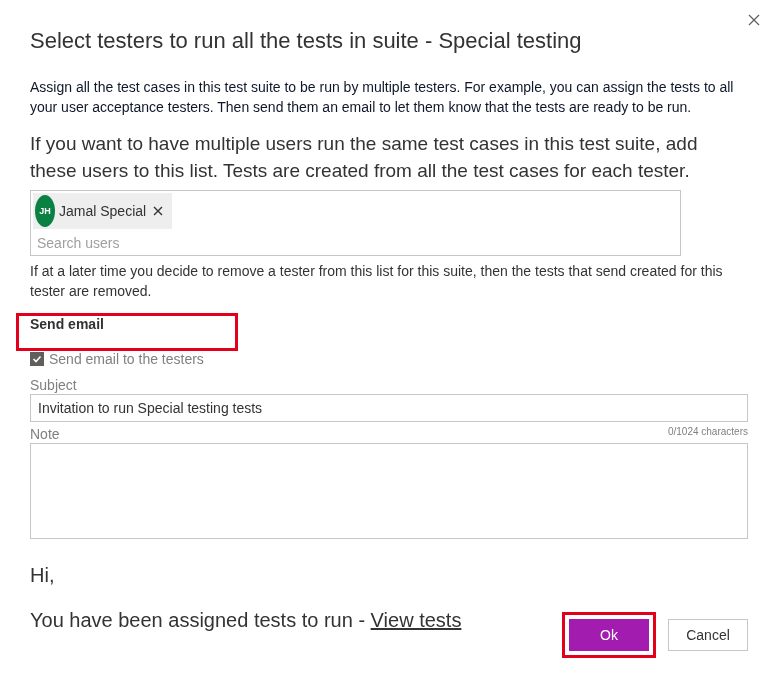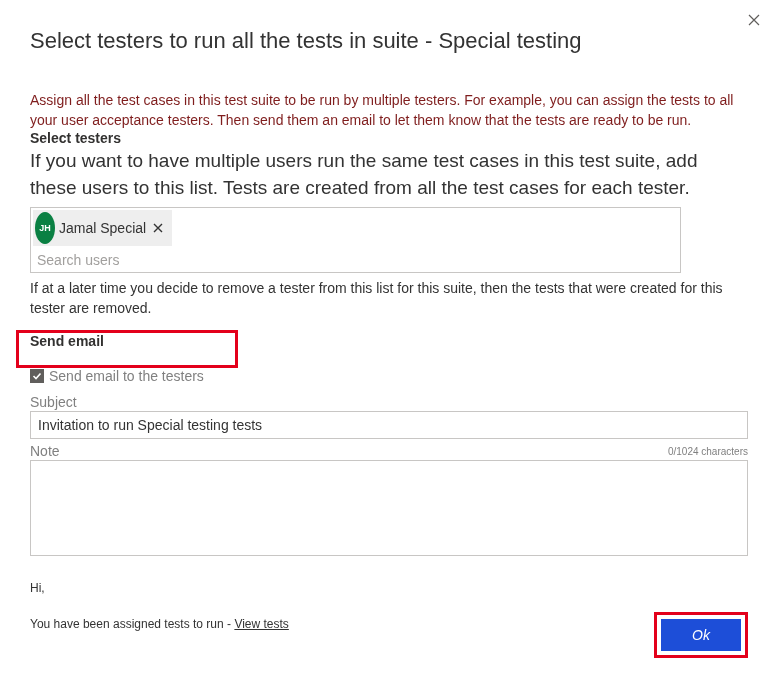--- a/index.html
+++ b/index.html
@@ -29,26 +29,27 @@
     display: flex;
     align-items: center;
     justify-content: center;
     color: #605e5c;
   }
   .close-btn svg { width: 12px; height: 12px; }
   .title {
     font-size: 22px;
     font-weight: 400;
     color: #333;
-    margin: 6px 0 37px 0;
+    margin: 6px 0 24px 0;
   }
   .intro {
     font-size: 14px;
     line-height: 1.4;
-    color: #7f1d1d;
+    margin-bottom: 14px;
+    color: #0f172a;
   }
   .section-label {
     font-weight: 600;
     font-size: 14px;
     margin-bottom: 2px;
   }
   .help-text {
     font-size: 19px;
     line-height: 1.4;
     color: #333;
@@ -143,21 +144,21 @@
   .chkbox svg { width: 10px; height: 10px; color: #fff; }
   .chk-label { color: #808080; font-size: 14px; }
   .field-label {
     color: #808080;
     font-size: 14px;
     margin-bottom: 1px;
   }
   .note-header {
     display: flex;
     justify-content: space-between;
-    align-items: center;
+    align-items: flex-start;
     margin-top: 4px;
     gap: 48px;
   }
   .char-count { color: #808080; font-size: 10px; }
   .text-input {
     width: 100%;
     border: 1px solid #c8c6c4;
     padding: 5px 7px;
     font-size: 14px;
     font-family: Liberation Sans, sans-serif;
@@ -169,21 +170,21 @@
     border: 1px solid #c8c6c4;
     height: 96px;
     padding: 5px 7px;
     font-size: 14px;
     font-family: inherit;
     resize: none;
     outline: none;
   }
   .preview {
     margin-top: 22px;
-    font-size: 12px;
+    font-size: 20px;
     color: #333;
   }
   .preview p { margin: 0 0 22px 0; }
   .link {
     text-decoration: underline;
     cursor: pointer;
     color: #333;
   }
   .button-row {
     position: absolute;
@@ -200,23 +201,22 @@
   .btn {
     min-width: 80px;
     height: 32px;
     border: none;
     font-size: 14px;
     font-family: inherit;
     cursor: pointer;
     padding: 0 16px;
   }
   .btn-primary {
-    background: #1d4ed8;
+    background: #a21caf;
     color: #fff;
-    font-style: italic;
   }
   .btn-secondary {
     background: #fff;
     border: 1px solid #c8c6c4;
     color: #333;
   }
 </style>
 </head>
 <body>
 
@@ -225,39 +225,38 @@
   <div class="close-btn">
     <svg viewBox="0 0 12 12">
         <path d="M1 1 L11 11 M11 1 L1 11" stroke="currentColor" stroke-width="1.2" fill="none"></path>
       </svg>
   </div>
 
   <div class="title">Select testers to run all the tests in suite - Special testing</div>
 
   <div class="intro">Assign all the test cases in this test suite to be run by multiple testers. For example, you can assign the tests to all your user acceptance testers. Then send them an email to let them know that the tests are ready to be run.</div>
 
-  <div class="section-label">Select testers</div>
   <div class="help-text">If you want to have multiple users run the same test cases in this test suite, add these users to this list. Tests are created from all the test cases for each tester.</div>
 
   <div class="tester-input-row">
     <div class="chip-row">
       <div class="chip">
         <div class="avatar">JH</div>
         <span class="chip-name">Jamal Special</span>
         <span class="chip-remove">
           <svg viewBox="0 0 10 10">
               <path d="M1 1 L9 9 M9 1 L1 9" stroke="currentColor" stroke-width="1.4" fill="none"></path>
             </svg>
         </span>
       </div>
     </div>
     <input class="search-input" type="text" placeholder="Search users" style="">
   </div>
 
-  <div class="note-after">If at a later time you decide to remove a tester from this list for this suite, then the tests that were created for this tester are removed.</div>
+  <div class="note-after">If at a later time you decide to remove a tester from this list for this suite, then the tests that send created for this tester are removed.</div>
 
   <div class="send-email-block">
     <div class="highlight-box"></div>
     <div class="section-label">Send email</div>
     <div class="checkbox-row">
       <div class="chkbox">
         <svg viewBox="0 0 10 10">
             <path d="M1.5 5 L4 7.5 L8.5 2.5" stroke="currentColor" stroke-width="1.6" fill="none"></path>
           </svg>
       </div>
@@ -278,15 +277,16 @@
     <p>Hi,</p>
     <p>
       <span>You have been assigned tests to run - </span><span class="link">View tests</span>
     </p>
   </div>
 
   <div class="button-row">
     <div class="ok-wrap">
       <button class="btn btn-primary">Ok</button>
     </div>
+    <button class="btn btn-secondary">Cancel</button>
   </div>
 
 </div>
 
 </body></html>

